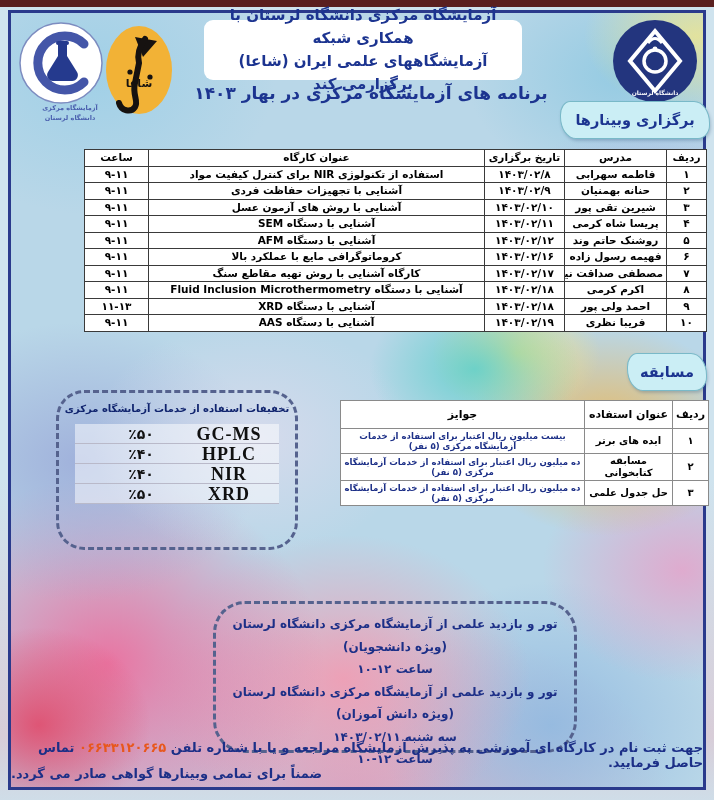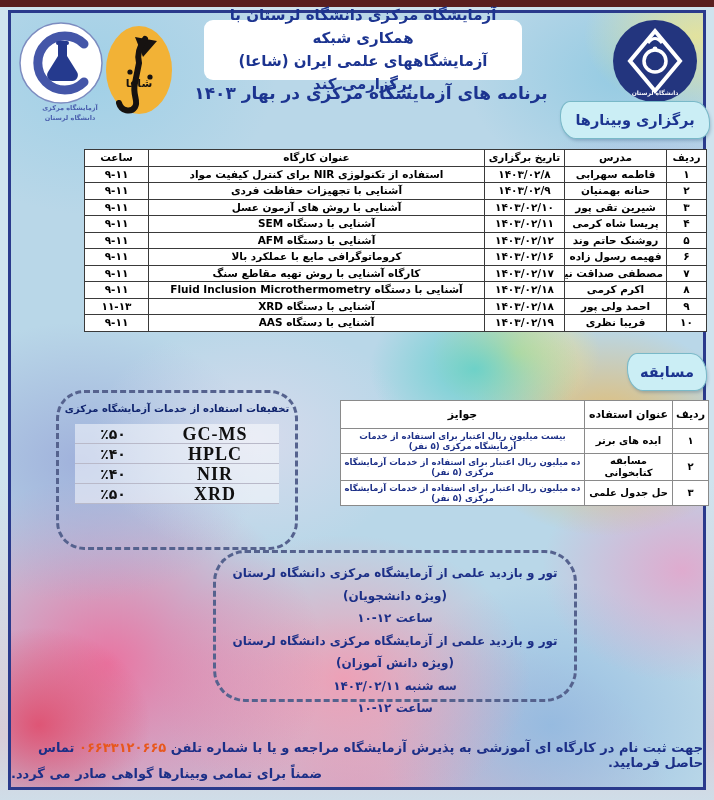--- a/index.html
+++ b/index.html
@@ -92,31 +92,31 @@
     position:absolute; left:45px; top:377px; width:242px; height:160px;
     border:3px dashed #55628e; border-radius:28px;
   }
   .discount-title {
     margin-top:8px; text-align:center; color:#10246e; font-weight:bold;
     font-size:10px; line-height:1.55;
   }
   .discount-list { margin:7px 16px 0; background:rgba(255,255,255,.5); }
   .d-row {
     display:grid; grid-template-columns:76px 1fr; align-items:center;
-    height:20px; border-bottom:1px solid #b9b9c9;
+    height:20px; border-bottom:1px solid #b9b9c9;padding-left:28px;
   }
   .d-pct { text-align:center; font-weight:bold; font-size:14px; color:#101010; }
   .d-svc {
     text-align:center; font-family:"Liberation Serif", serif;
     font-weight:bold; font-size:18px; letter-spacing:1px; color:#101010;
   }
 
   
   .tour-box {
-    position:absolute; left:202px; top:537px; width:364px; height:152px;
+    position:absolute; left:202px; top:588px; width:364px; height:152px;
     border:3px dashed #55628e; border-radius:32px;
     padding-top:9px; text-align:center;
     color:#1c2f87; font-weight:bold; font-size:12px; line-height:22.5px;
   }
 
   
   .footer-line1 {
     position:absolute; left:0; top:727px; width:100%; text-align:right;
     color:#1c2f87; font-weight:bold; font-size:13px;
   }

